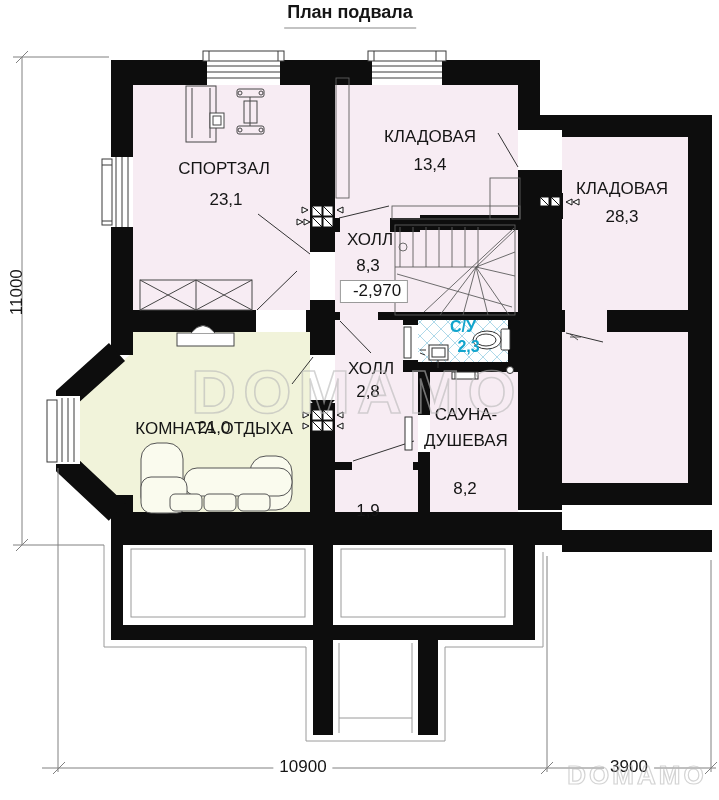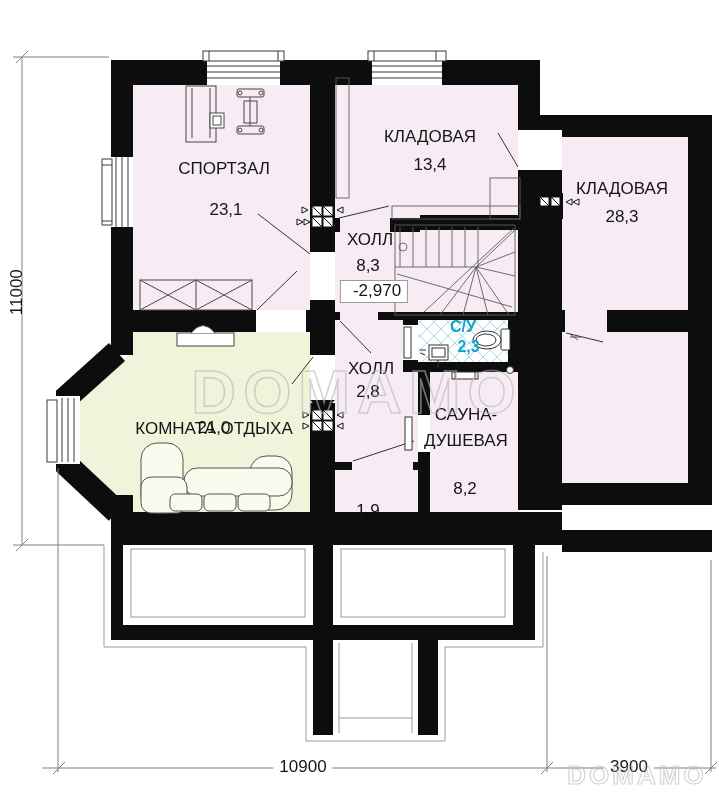--- a/index.html
+++ b/index.html
@@ -236,23 +236,24 @@
     <path d="M22,57 L22,545"></path>
     <path d="M16,63 L28,51 M16,551 L28,539"></path>
     <path d="M13,57 L109,57 M13,545 L104,545"></path>
     <path d="M58,468 L58,772"></path>
     <path d="M42,768 L716,768"></path>
     <path d="M53,774 L65,762 M541,774 L553,762 M705,774 L717,762"></path>
     <path d="M547,556 L547,772 M711,560 L711,772"></path>
   </g>
 </svg>
 
+<div class="lbl title" style="left:350px;top:2px;">План подвала</div>
 
 <div class="lbl" style="left:224px;top:159px;">СПОРТЗАЛ</div>
-<div class="lbl" style="left:226px;top:200px;">23,1</div>
+<div class="lbl" style="left:226px;top:190px;">23,1</div>
 
 <div class="lbl" style="left:430px;top:127px;">КЛАДОВАЯ</div>
 <div class="lbl" style="left:430px;top:155px;">13,4</div>
 
 <div class="lbl" style="left:622px;top:179px;">КЛАДОВАЯ</div>
 <div class="lbl" style="left:622px;top:207px;">28,3</div>
 
 <div class="lbl" style="left:370px;top:230px;">ХОЛЛ</div>
 <div class="lbl" style="left:368px;top:256px;">8,3</div>
 <div class="lbl elev" style="left:374px;top:280px;padding-left:12px;">-2,970</div>

